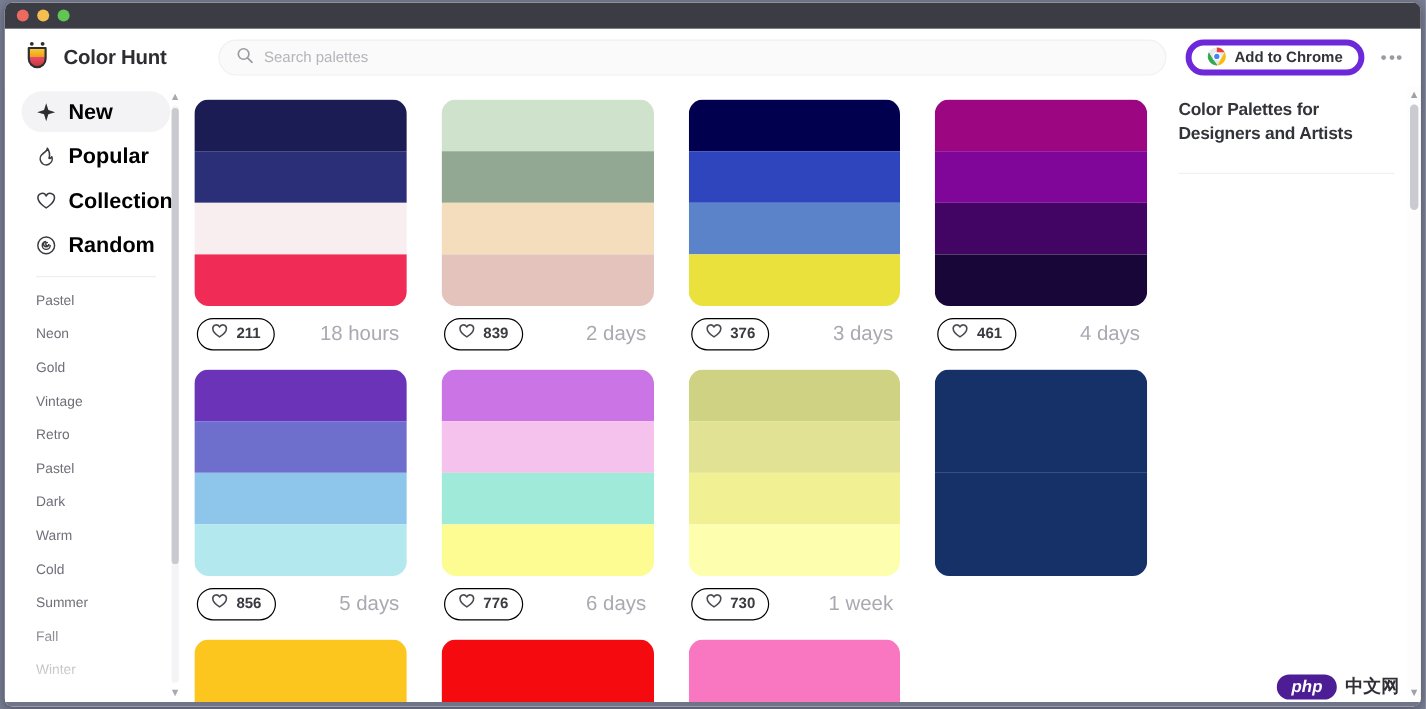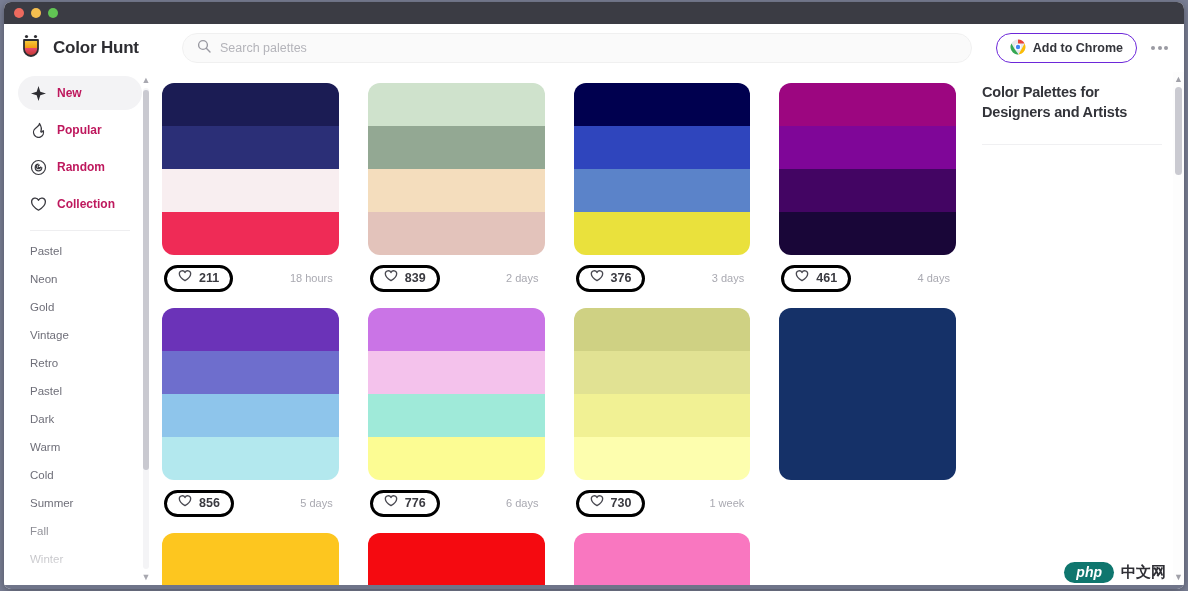--- a/index.html
+++ b/index.html
@@ -37,40 +37,40 @@
   .brand-name { font-size: 17px; font-weight: 700; color: #2d2d32; letter-spacing: -.2px; }
   .searchbar {
     flex: 1 1 auto; max-width: 790px;
     height: 30px; background: #fafafa; border: 1px solid #f0f0f0;
     border-radius: 16px; display: flex; align-items: center;
     padding: 0 14px; gap: 9px;
   }
   .search-ph { font-size: 12.5px; color: #b4b4ba; }
   .header-right { margin-left: auto; display: flex; align-items: center; gap: 12px; }
   .chrome-btn {
-    height: 30px; border: 1px solid #6d28d9; border-radius: 16px;
+    height: 30px; border: 5px solid #6d28d9; border-radius: 16px;
     background: #fff; display: flex; align-items: center; gap: 7px;
     padding: 0 13px; font-size: 12.5px; color: #33343a; font-weight: 600;
     cursor: pointer;
   }
   .kebab { display: flex; gap: 2.5px; padding: 6px 2px; cursor: pointer; }
   .kebab i { width: 4px; height: 4px; border-radius: 50%; background: #9a9aa2; display:block; }
 
   
   .body { flex: 1 1 auto; display: flex; min-height: 0; position: relative; }
 
   
   .sidebar {
     width: 148px; flex: 0 0 148px; padding: 4px 10px 0 14px;
     position: relative; overflow: hidden;
   }
   .nav-item {
     display: flex; align-items: center; gap: 10px;
     height: 34px; padding: 0 12px; border-radius: 17px;
-    font-size: 12px; color: #be185d; font-weight: 600; cursor: pointer;
+    font-size: 18px; color: #000000; font-weight: 600; cursor: pointer;
     margin-bottom: 3px;
   }
   .nav-item.active { background: #f3f3f5; }
   .nav-icon { width: 17px; height: 17px; display: flex; align-items: center; justify-content: center; }
   .divider { height: 1px; background: #eeeef0; margin: 9px 12px 6px; }
   .tag {
     font-size: 11.5px; color: #6f6f79; padding: 0 12px;
     height: 28px; display: flex; align-items: center; cursor: pointer;
   }
   .sb-scroll {
@@ -94,25 +94,25 @@
     border-radius: 12px; overflow: hidden; height: 172px;
     display: flex; flex-direction: column; cursor: pointer;
   }
   .swatches > div { flex: 1 1 25%; }
   .card-meta {
     display: flex; align-items: center; justify-content: space-between;
     height: 46px; padding: 0 2px;
   }
   .likes {
     display: flex; align-items: center; gap: 7px;
-    border: 3px solid #000000; border-radius: 15px;
+    border: 1px solid #000000; border-radius: 15px;
     height: 27px; padding: 0 11px; background: #fff; cursor: pointer;
   }
   .likes-count { font-size: 12.5px; font-weight: 700; color: #3a3a40; }
-  .time { font-size: 11px; color: #a9a9b1; padding-right: 4px; }
+  .time { font-size: 17px; color: #a9a9b1; padding-right: 4px; }
 
   
   .rightpanel {
     width: 214px; flex: 0 0 214px; padding: 4px 22px 0 12px;
     position: relative;
   }
   .rp-title {
     font-size: 14.5px; font-weight: 700; color: #33343a;
     line-height: 20px; letter-spacing: -.2px; margin-top: 6px;
   }
@@ -127,21 +127,21 @@
   .ps-arrow { font-size: 9px; color: #a0a0a8; line-height: 11px; padding: 2px 0; }
   .ps-track { flex: 1 1 auto; width: 7px; position: relative; }
   .ps-thumb { position: absolute; top: 0; left: 0; width: 7px; height: 88px; background: #cacad1; border-radius: 4px; }
 
   
   .watermark {
     position: absolute; right: 18px; bottom: 6px;
     display: flex; align-items: center; gap: 7px; z-index: 20;
   }
   .wm-pill {
-    background: #0f766e; color: #fff; font-style: italic; font-weight: 700;
+    background: #4c1d95; color: #fff; font-style: italic; font-weight: 700;
     font-size: 14px; border-radius: 50%/50%; padding: 2px 12px 3px;
     border-radius: 16px;
   }
   .wm-cn { font-size: 15px; font-weight: 700; color: #2f2f35; }
   .bottombar { height: 4px; background: #6f7489; flex: 0 0 4px; }
 </style>
 </head>
 <body>
 
 <div class="window">
@@ -220,33 +220,33 @@
             <span class="nav-icon">
               <svg width="17" height="17" viewBox="0 0 17 17">
                 <path d="M9.5 1.5 C9.5 4 7 4.5 5.6 6.3 A5 5 0 1 0 13.2 8.6 C12.4 10 11.4 10.3 10.8 9.8 C11.8 7 10.8 3.4 9.5 1.5 Z" fill="none" stroke="#3a3a40" stroke-width="1.3" stroke-linejoin="round"></path>
               </svg>
             </span>
             <span>Popular</span>
           </div>
           <div class="nav-item">
             <span class="nav-icon">
               <svg width="17" height="17" viewBox="0 0 17 17">
+                <path d="M8.5 14.2 C8.5 14.2 1.6 10.2 1.6 5.8 A3.6 3.6 0 0 1 8.5 4.3 A3.6 3.6 0 0 1 15.4 5.8 C15.4 10.2 8.5 14.2 8.5 14.2 Z" fill="none" stroke="#3a3a40" stroke-width="1.3" stroke-linejoin="round"></path>
+              </svg>
+            </span>
+            <span>Collection</span>
+          </div>
+          <div class="nav-item">
+            <span class="nav-icon">
+              <svg width="17" height="17" viewBox="0 0 17 17">
                 <circle cx="8.5" cy="8.5" r="7" fill="none" stroke="#3a3a40" stroke-width="1.2"></circle>
                 <path d="M11.8 8.5 a3.3 3.3 0 1 1 -3.3 -3.3 a2.2 2.2 0 1 0 2.2 2.2 a1.3 1.3 0 1 1 -1.3 -1.3" fill="none" stroke="#3a3a40" stroke-width="1.2" stroke-linecap="round"></path>
               </svg>
             </span>
             <span>Random</span>
-          </div>
-          <div class="nav-item">
-            <span class="nav-icon">
-              <svg width="17" height="17" viewBox="0 0 17 17">
-                <path d="M8.5 14.2 C8.5 14.2 1.6 10.2 1.6 5.8 A3.6 3.6 0 0 1 8.5 4.3 A3.6 3.6 0 0 1 15.4 5.8 C15.4 10.2 8.5 14.2 8.5 14.2 Z" fill="none" stroke="#3a3a40" stroke-width="1.3" stroke-linejoin="round"></path>
-              </svg>
-            </span>
-            <span>Collection</span>
           </div>
         </div>
       <div class="divider"></div>
       <div id="tag-list">
           <div class="tag">Pastel</div>
           <div class="tag">Neon</div>
           <div class="tag">Gold</div>
           <div class="tag">Vintage</div>
           <div class="tag">Retro</div>
           <div class="tag">Pastel</div>

